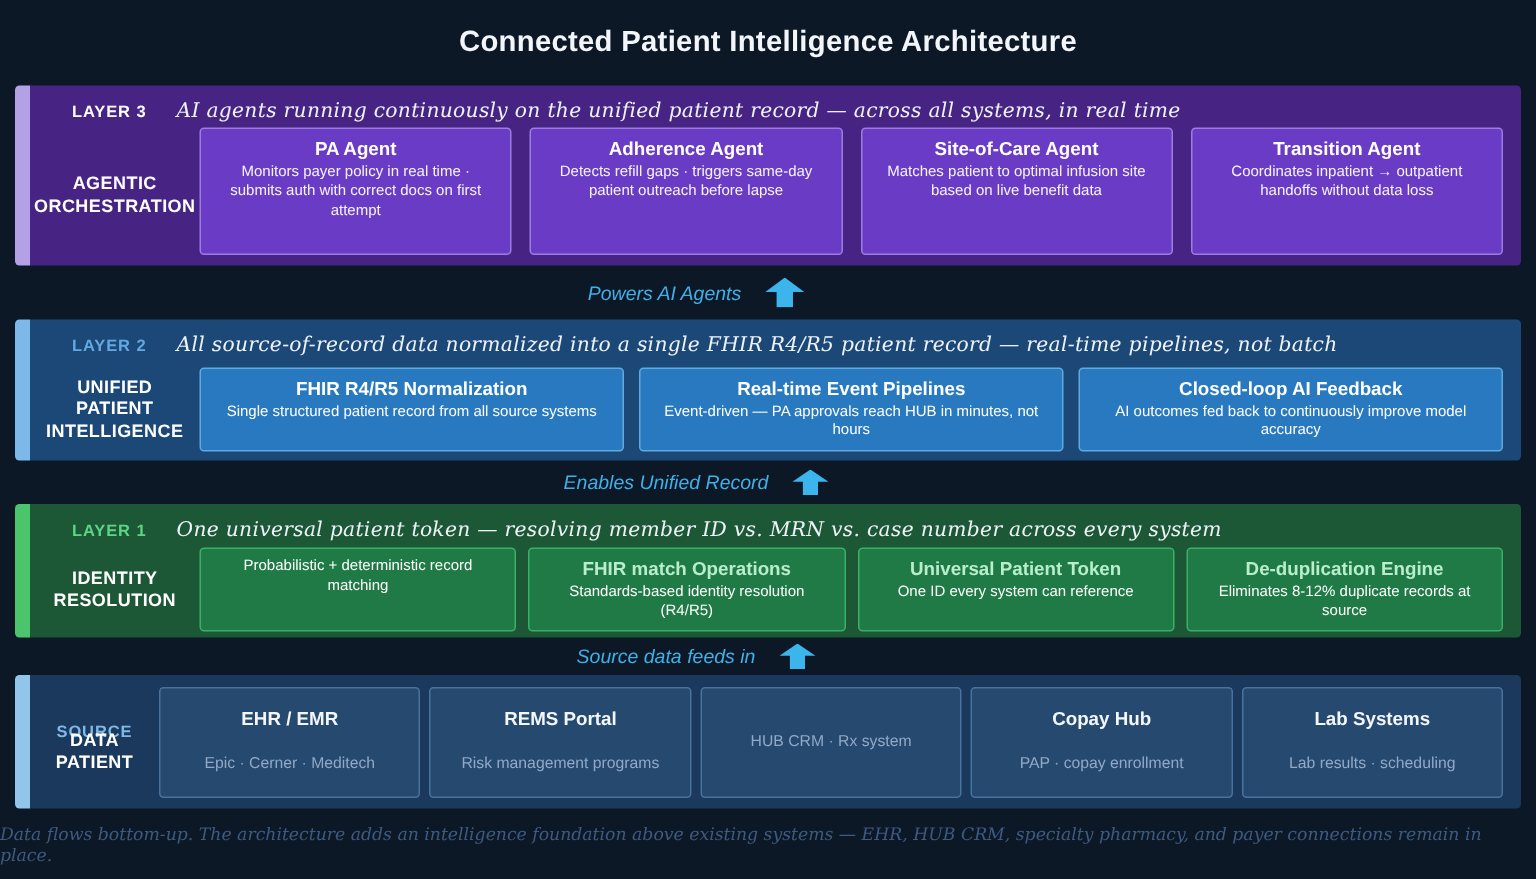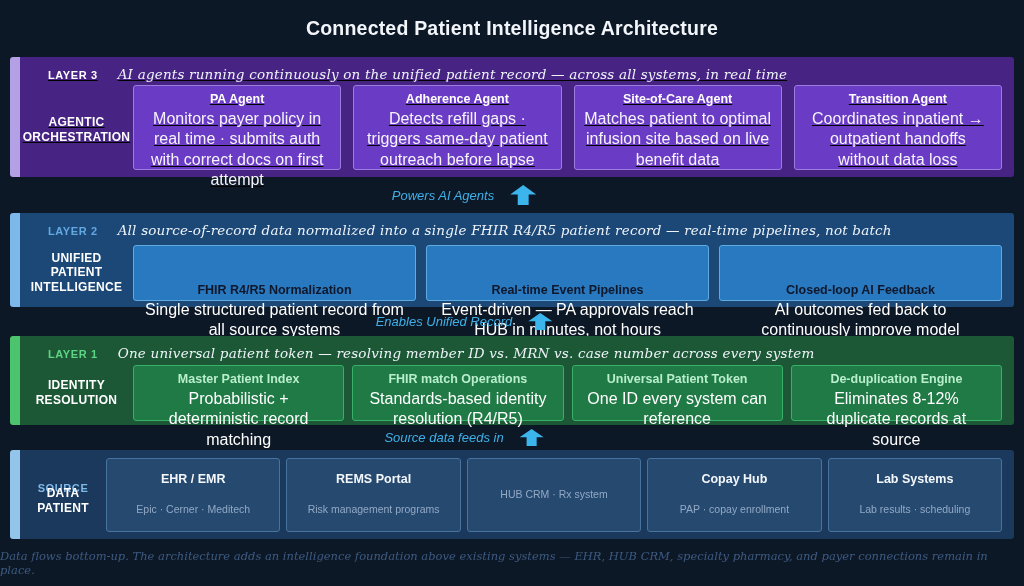--- a/index.html
+++ b/index.html
@@ -17,41 +17,41 @@
   .lhead { display:flex; align-items:baseline; padding:9px 0 0 28px; }
   .chip { font-size:11px; font-weight:bold; letter-spacing:.6px; margin-right:20px; }
   .desc { font-family:"DejaVu Serif",serif; font-style:italic; font-size:13.5px; color:#eef3f8; letter-spacing:.2px; }
 
   .lbody { flex:1; display:flex; align-items:center; }
   .side-label { width:113px; flex:0 0 113px; text-align:center; color:#ffffff; font-weight:bold;
                 font-size:12px; line-height:1.22; white-space:pre-line; letter-spacing:.3px; }
   .cards { flex:1; display:flex; padding-right:12px; align-items:center; }
   .card { flex:1; border:1px solid; border-radius:3px; text-align:center; padding:6px 9px; }
   .card-title { font-weight:bold; font-size:12.5px; margin-bottom:3px; }
-  .card-body { font-size:16px; line-height:1.28; color:#f6f4fb; }
+  .card-body { font-size:10px; line-height:1.28; color:#f6f4fb; }
 
   
   .l3 { height:120px; }
-  .l3 .lcontent { background:#472483;text-decoration:underline; }
+  .l3 .lcontent { background:#472483; }
   .l3 .accent { background:#b4a0e4; }
   .l3 .chip { color:#ffffff; }
   .l3 .cards { gap:12px; }
   .l3 .card { background:#6a3bc4; border-color:#9d7cdf; height:85px; }
   .l3 .card-title { color:#ffffff; }
   .l3 .lbody { align-items:center; }
   .l3 .cards { margin-top:-4px; }
 
   
   .l2 { height:94px; }
   .l2 .lcontent { background:#1c4878; }
   .l2 .accent { background:#7cb9ea; }
   .l2 .chip { color:#62a9e2; }
   .l2 .cards { gap:10px; }
   .l2 .card { background:#2879c0; border-color:#5fabdf; height:56px; }
-  .l2 .card-title { color:#0f172a;margin-top:31px; }
+  .l2 .card-title { color:#ffffff; }
   .l2 .card-body { color:#ffffff; }
 
   
   .l1 { height:89px; }
   .l1 .lcontent { background:#1c5836; }
   .l1 .accent { background:#4cc36d; }
   .l1 .chip { color:#5ed584; }
   .l1 .cards { gap:8px; }
   .l1 .card { background:#1f7a45; border-color:#38b168; height:56px; }
   .l1 .card-title { color:#b9eecd; }
@@ -166,21 +166,20 @@
     <div class="lcontent">
       <div class="lhead">
         <span class="chip">LAYER 1</span>
         <span class="desc">One universal patient token — resolving member ID vs. MRN vs. case number across every system</span>
       </div>
       <div class="lbody">
         <div class="side-label">IDENTITY
 RESOLUTION</div>
         <div class="cards">
           <div class="card">
-            <div class="card-title">Master Patient Index</div>
             <div class="card-body">Probabilistic + deterministic record matching</div>
           </div>
           <div class="card">
             <div class="card-title">FHIR match Operations</div>
             <div class="card-body">Standards-based identity resolution (R4/R5)</div>
           </div>
           <div class="card">
             <div class="card-title">Universal Patient Token</div>
             <div class="card-body">One ID every system can reference</div>
           </div>

